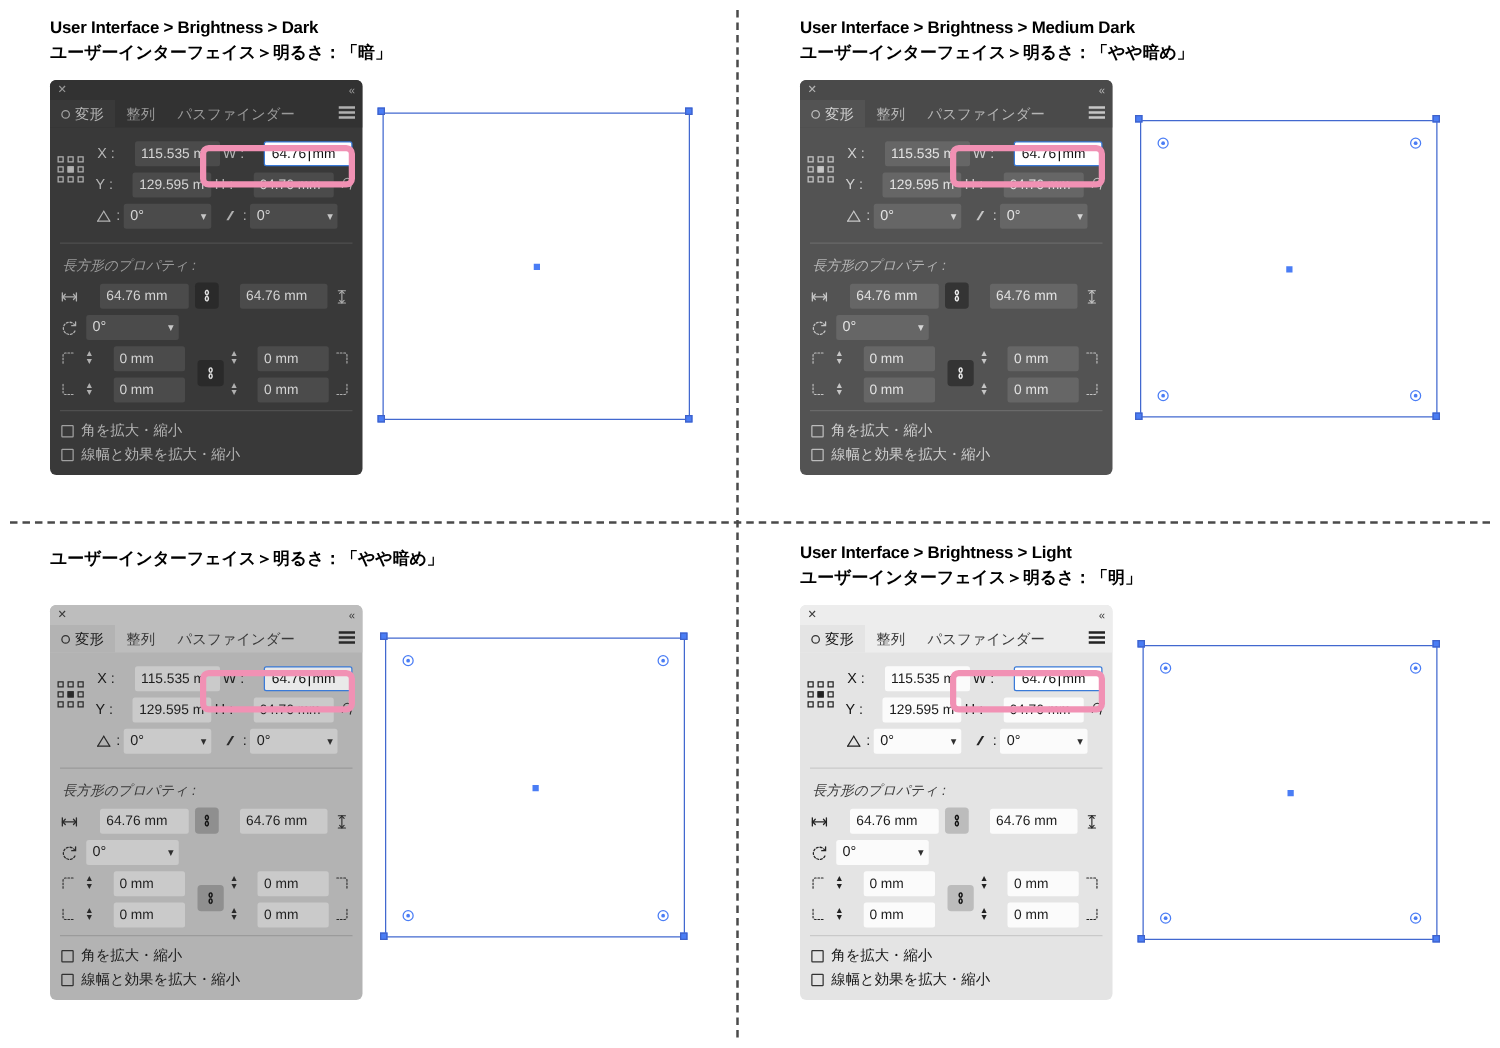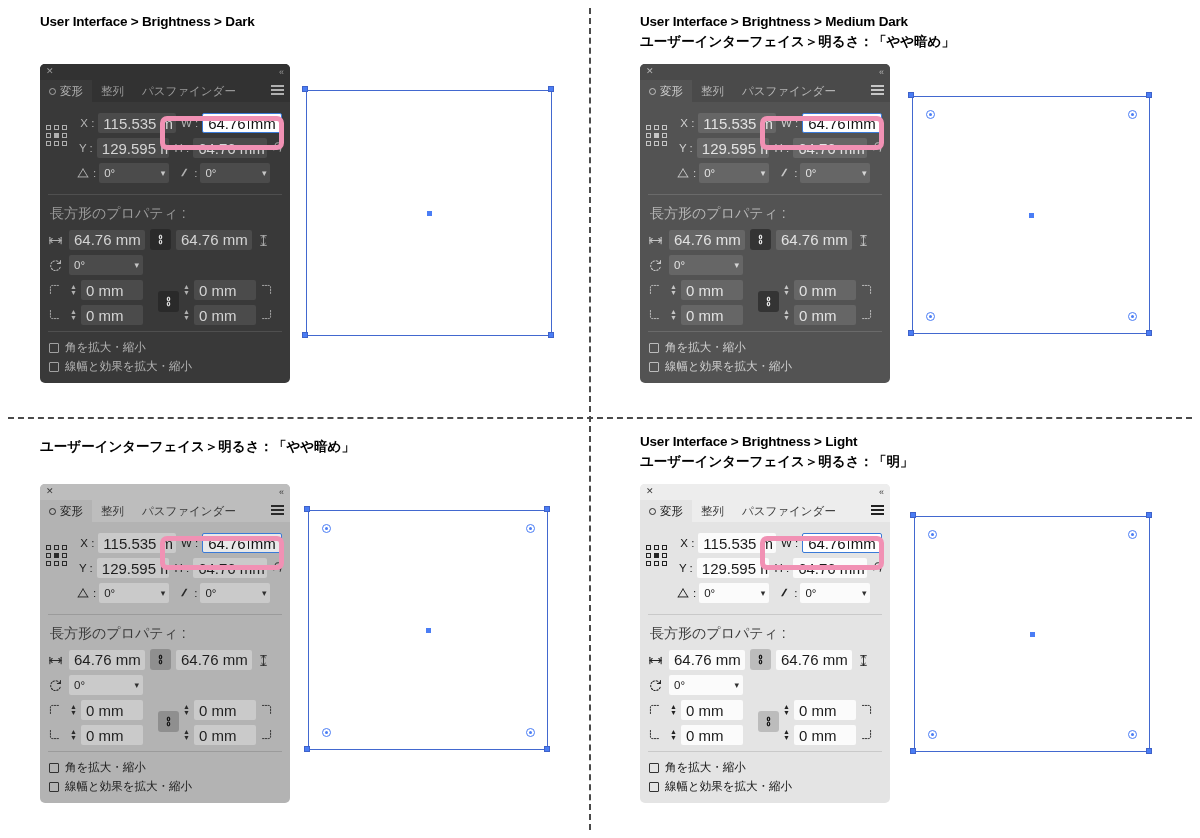--- a/index.html
+++ b/index.html
@@ -83,42 +83,43 @@
   }
   .refgrid .cell {
     position: absolute; width: 5px; height: 5px; border: 1px solid currentColor;
   }
   .refgrid .cell.fill { background: currentColor; }
 
   .row { display: flex; align-items: center; height: 22px; margin-bottom: 3px; }
   .lbl { width: 20px; text-align: right; margin-right: 4px; font-size: 11.5px; }
   .fld {
     height: 20px; display: flex; align-items: center; padding: 0 5px;
-    border-radius: 2px; font-size: 15px; white-space: nowrap;
+    border-radius: 2px; font-size: 11px; white-space: nowrap;
     overflow: hidden;
+    margin-left: 12px;
   }
   .fld.w125 { width: 84px; }
   .fld.w86  { width: 86px; }
 
   .angle-row { display: flex; align-items: center; height: 22px; padding-left: 28px; }
   .ico { width: 16px; height: 14px; display: inline-block; position: relative; }
   .sel {
     height: 20px; display: flex; align-items: center; justify-content: space-between;
     border-radius: 2px; padding: 0 4px 0 5px; font-size: 11.5px;
   }
   .sel .chev { font-size: 9px; opacity: .9; padding-left: 6px; }
 
   
   .hl-ring {
     position: absolute; border: 5px solid #f191b4; border-radius: 7px;
     pointer-events: none;
   }
 
   
-  .sect-title { font-size: 14px; padding: 4px 0 6px 10px; }
+  .sect-title { font-size: 11px; padding: 4px 0 6px 10px; font-style: italic; }
   .prow { display: flex; align-items: center; padding: 0 8px; margin-bottom: 5px; }
   .link-btn {
     width: 21px; height: 21px; border-radius: 3px; margin: 0 5px;
     display: flex; align-items: center; justify-content: center;
     font-size: 13px; line-height: 1;
   }
   .spin {
     width: 11px; display: flex; flex-direction: column;
     align-items: center; justify-content: center; margin-right: 2px;
     font-size: 7px; line-height: 6px;
@@ -158,20 +159,21 @@
   }
 </style>
 </head>
 <body>
 
 <div id="root">
   <div class="divider-v"></div>
   <div class="divider-h"></div>
 <div class="quad q-tl">
       <div class="cap-en">User Interface &gt; Brightness &gt; Dark</div>
+      <div class="cap-ja">ユーザーインターフェイス＞明るさ：「暗」</div>
       <div class="panel" style="background:#393939">
         <div class="panel-titlebar" style="background:#323232">
           <span class="tb-close" style="color:#9a9a9a">✕</span>
           <span class="tb-collapse" style="color:#9a9a9a">«</span>
         </div>
         <div class="tabbar" style="background:#323232">
           <div class="tab active" style="background:#393939;color:#b4b4b4">
             <span class="dot"></span>
             <span>変形</span>
           </div>

